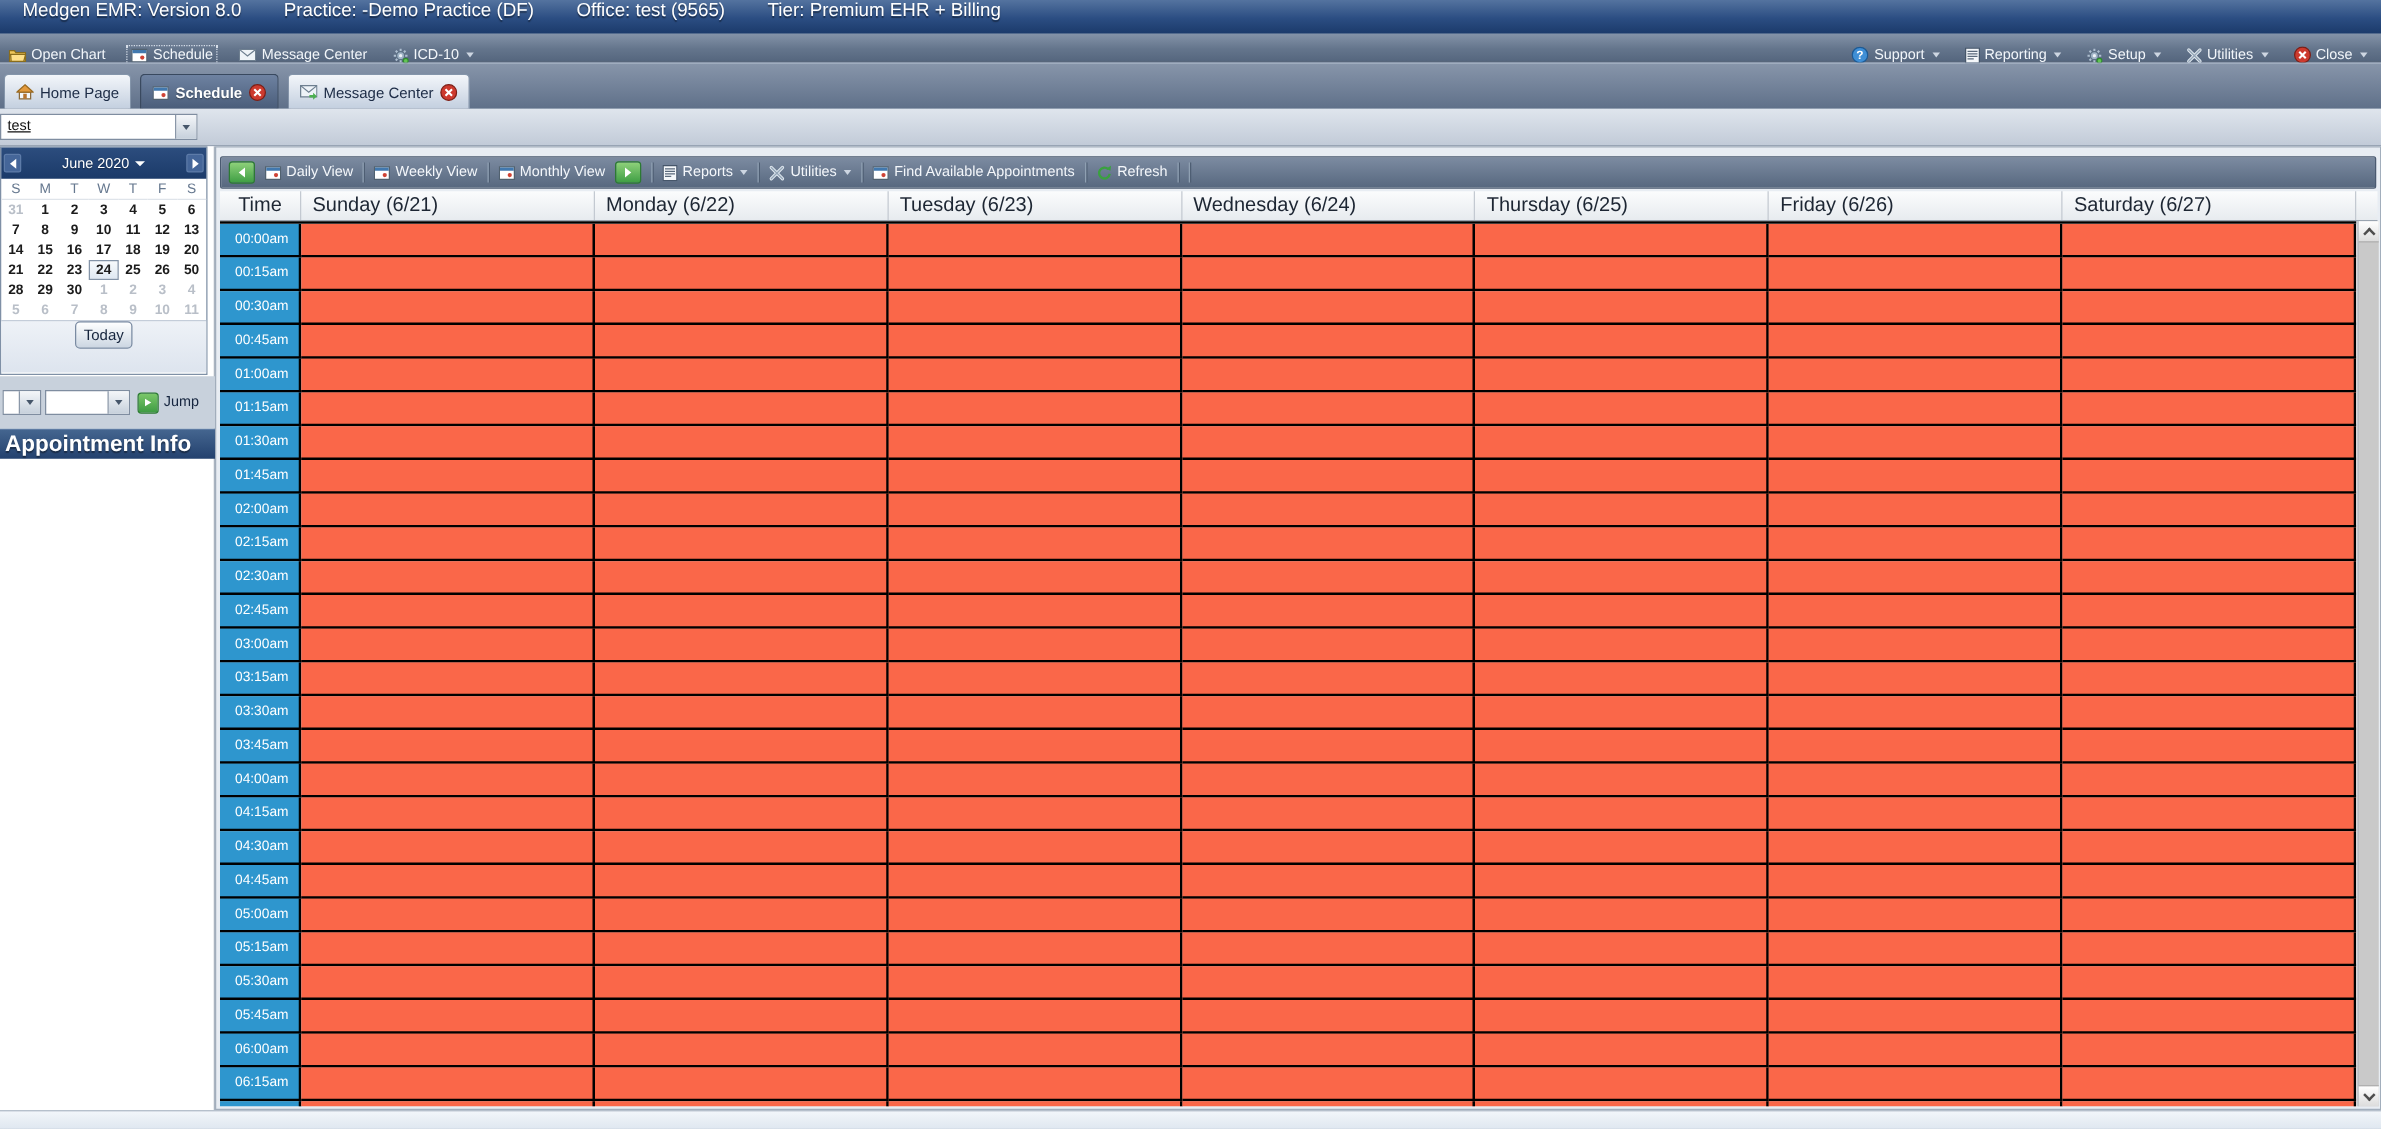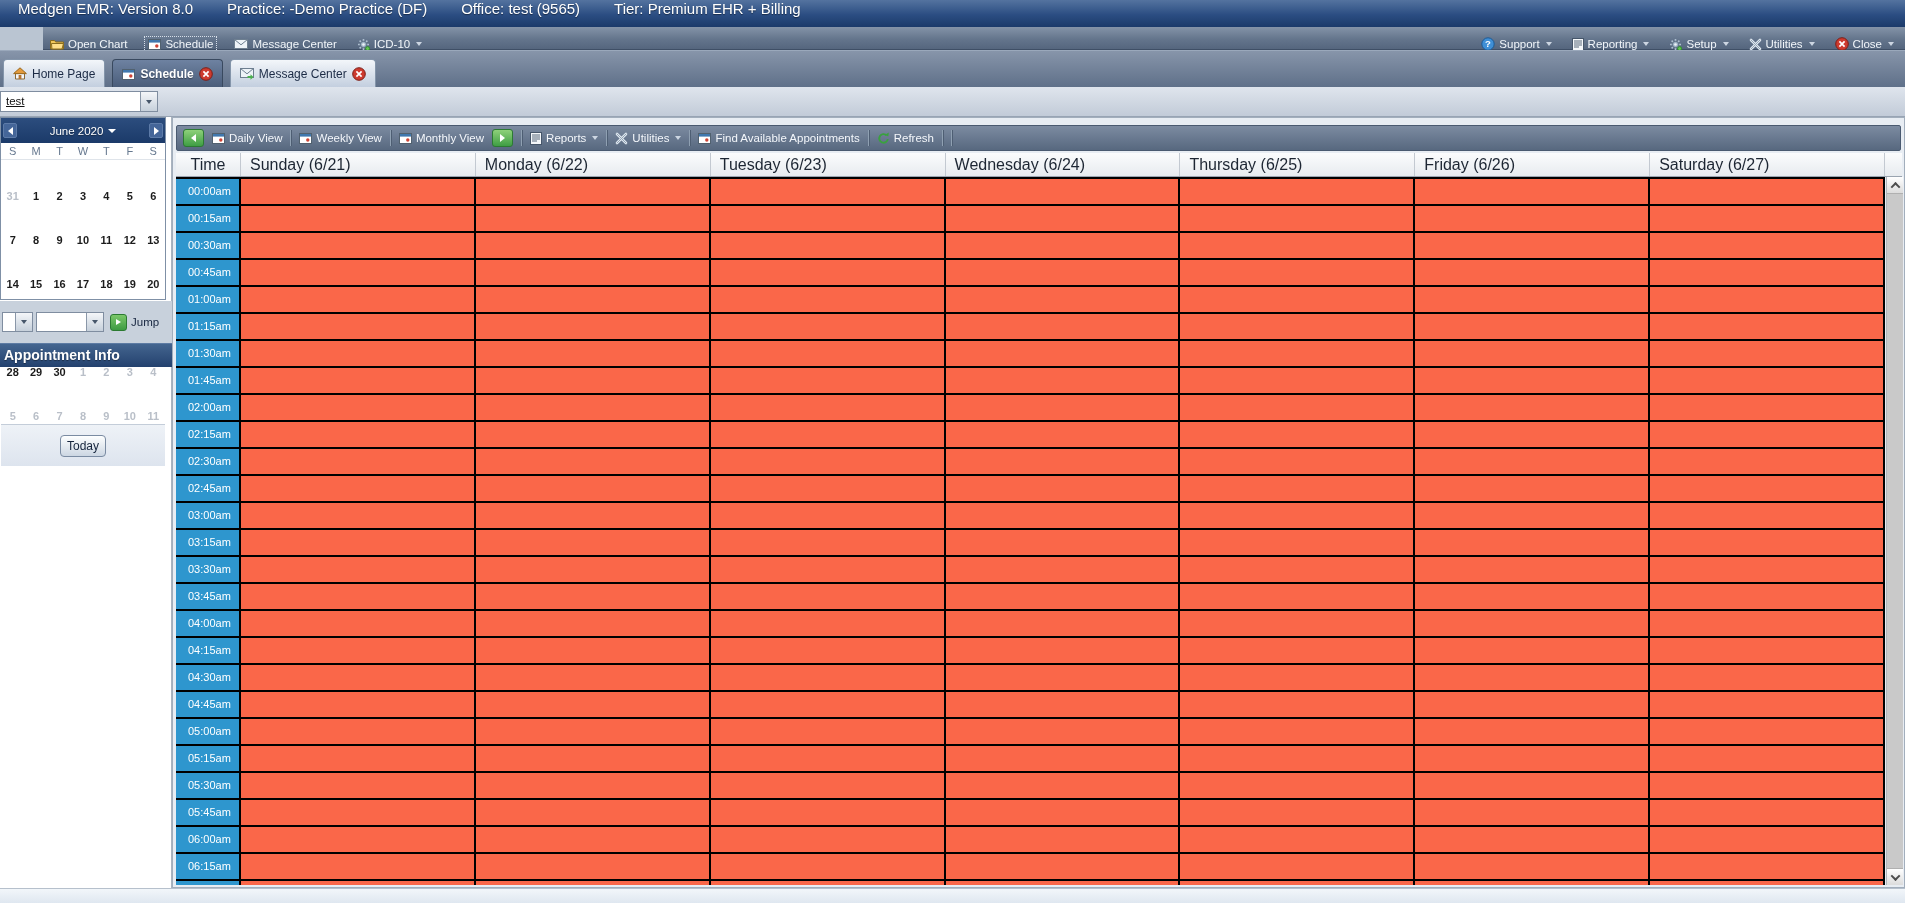--- a/index.html
+++ b/index.html
@@ -8,21 +8,21 @@
   .band{position:absolute;left:0;right:0;}
 
   
   .titlebar{top:0;height:27px;background:linear-gradient(180deg,#54739f 0%,#2b4d82 55%,#1b3a6a 100%);
     display:flex;align-items:flex-start;padding-left:18px;column-gap:34px;
     color:#fff;font-size:15px;text-shadow:0 1px 1px rgba(0,0,0,.45);white-space:nowrap;}
 
   
   .maintoolbar{top:27px;height:23px;background:linear-gradient(180deg,#8493a8,#64758c 55%,#55667e);
     border-bottom:1px solid #3f4f66;display:flex;align-items:center;justify-content:space-between;
-    padding:12px 8px 0 4px;color:#f2f6fa;font-size:11.5px;margin-left:43px;}
+    padding:12px 8px 0 4px;color:#f2f6fa;font-size:11.5px;}
   .tbgroup{display:flex;align-items:center;gap:14px;}
   .tbitem{display:flex;align-items:center;gap:4px;cursor:pointer;padding:1px 3px;white-space:nowrap;}
   .tbitem.focused{border:1px dotted #d6dee9;}
   .icn{display:inline-flex;align-items:center;justify-content:center;line-height:0;}
   .caret{width:0;height:0;border-left:3.5px solid transparent;border-right:3.5px solid transparent;
     border-top:4px solid #cdd6e2;margin-left:2px;}
 
   
   .tabbar{top:50px;height:37px;background:linear-gradient(180deg,#8795aa,#5f7089);
     border-top:1px solid #9aa8bb;display:flex;align-items:flex-end;padding-left:3px;gap:7px;}
@@ -54,41 +54,41 @@
     display:flex;align-items:center;justify-content:center;color:#fff;font-size:11.5px;
     text-shadow:0 1px 1px rgba(0,0,0,.4);}
   .calnav{position:absolute;top:5px;width:14px;height:15px;background:#456699;border:1px solid #5d7ba8;
     border-radius:2px;display:flex;align-items:center;justify-content:center;cursor:pointer;}
   .calnav.prev{left:2px;}.calnav.next{right:2px;}
   .tri-l{width:0;height:0;border-top:4px solid transparent;border-bottom:4px solid transparent;border-right:5px solid #fff;}
   .tri-r{width:0;height:0;border-top:4px solid transparent;border-bottom:4px solid transparent;border-left:5px solid #fff;}
   .tri-d{width:0;height:0;border-left:4px solid transparent;border-right:4px solid transparent;border-top:4.5px solid #fff;margin-left:5px;}
   .calgrid{display:grid;grid-template-columns:repeat(7,1fr);}
   .calwd{height:17px;line-height:17px;text-align:center;font-size:11px;color:#66788f;border-bottom:1px solid #dfe4ea;}
-  .calday{height:16px;line-height:16px;text-align:center;font-size:11px;font-weight:bold;color:#1c1c1c;cursor:pointer;margin-top:28px;}
+  .calday{height:16px;line-height:16px;text-align:center;font-size:11px;font-weight:bold;color:#1c1c1c;cursor:pointer;}
   .calday.o{color:#b9bfc8;}
   .calday.sel{background:linear-gradient(#f7fafc,#dfe8f2);border:1px solid #8494a8;line-height:14px;}
   .calfoot{height:42px;background:linear-gradient(#eef2f7,#dde4ee);border-top:1px solid #c4cdd9;
-    display:flex;align-items:center;justify-content:center;}
+    display:flex;justify-content:center;}
   .todaybtn{min-width:46px;height:22px;background:linear-gradient(#feffff,#ccd6e2);border:1px solid #7a8ba2;
     border-radius:4px;font-size:12px;color:#15243c;display:flex;align-items:center;justify-content:center;cursor:pointer;}
 
   .jumprow{position:absolute;left:0;top:184px;width:172px;height:42px;background:#c8d1dc;
     display:flex;align-items:center;padding-left:2px;gap:3px;}
   .jcombo{position:static;height:20px;}
   .jcombo.c1{width:31px;}
   .jcombo.c2{width:68px;}
   .jumpbtn{display:flex;align-items:center;gap:4px;cursor:pointer;margin-left:3px;}
   .jumpsq{width:17px;height:17px;border-radius:3px;background:linear-gradient(#7bc769,#3d9b42);
     border:1px solid #2b7a31;display:flex;align-items:center;justify-content:center;}
   .jumpsq::after{content:"";border-top:3.5px solid transparent;border-bottom:3.5px solid transparent;border-left:5.5px solid #fff;}
   .jumplbl{font-size:11.5px;color:#16253f;}
   .apptbar{position:absolute;left:0;top:226px;width:188px;height:24px;
     background:linear-gradient(#44658f,#23416e);border-top:1px solid #5d7ba3;color:#fff;
-    font-size:14px;font-weight:bold;line-height:23px;padding-left:4px;text-shadow:0 1px 1px rgba(0,0,0,.4);}
+    font-size:18px;font-weight:bold;line-height:23px;padding-left:4px;text-shadow:0 1px 1px rgba(0,0,0,.4);}
 
   
   .panel{position:absolute;left:172px;right:0;top:0;bottom:0;background:#e8edf3;border:1px solid #a2aebc;}
   .stoolbar{position:absolute;left:3px;right:3px;top:7px;height:26px;border-radius:2px;
     background:linear-gradient(180deg,#7c8ba1,#57687f);border:1px solid #4a5a70;
     display:flex;align-items:center;gap:8px;padding:0 6px;color:#f4f7fb;font-size:11.5px;}
   .sbtn{display:flex;align-items:center;gap:4px;cursor:pointer;white-space:nowrap;}
   .ssep{width:1px;height:16px;background:#8fa0b2;box-shadow:1px 0 0 #4e5e73;}
   .navbtn{width:21px;height:18px;border-radius:3px;background:linear-gradient(#8ed17a,#3f9e44);
     border:1px solid #2c7a33;display:flex;align-items:center;justify-content:center;cursor:pointer;}

